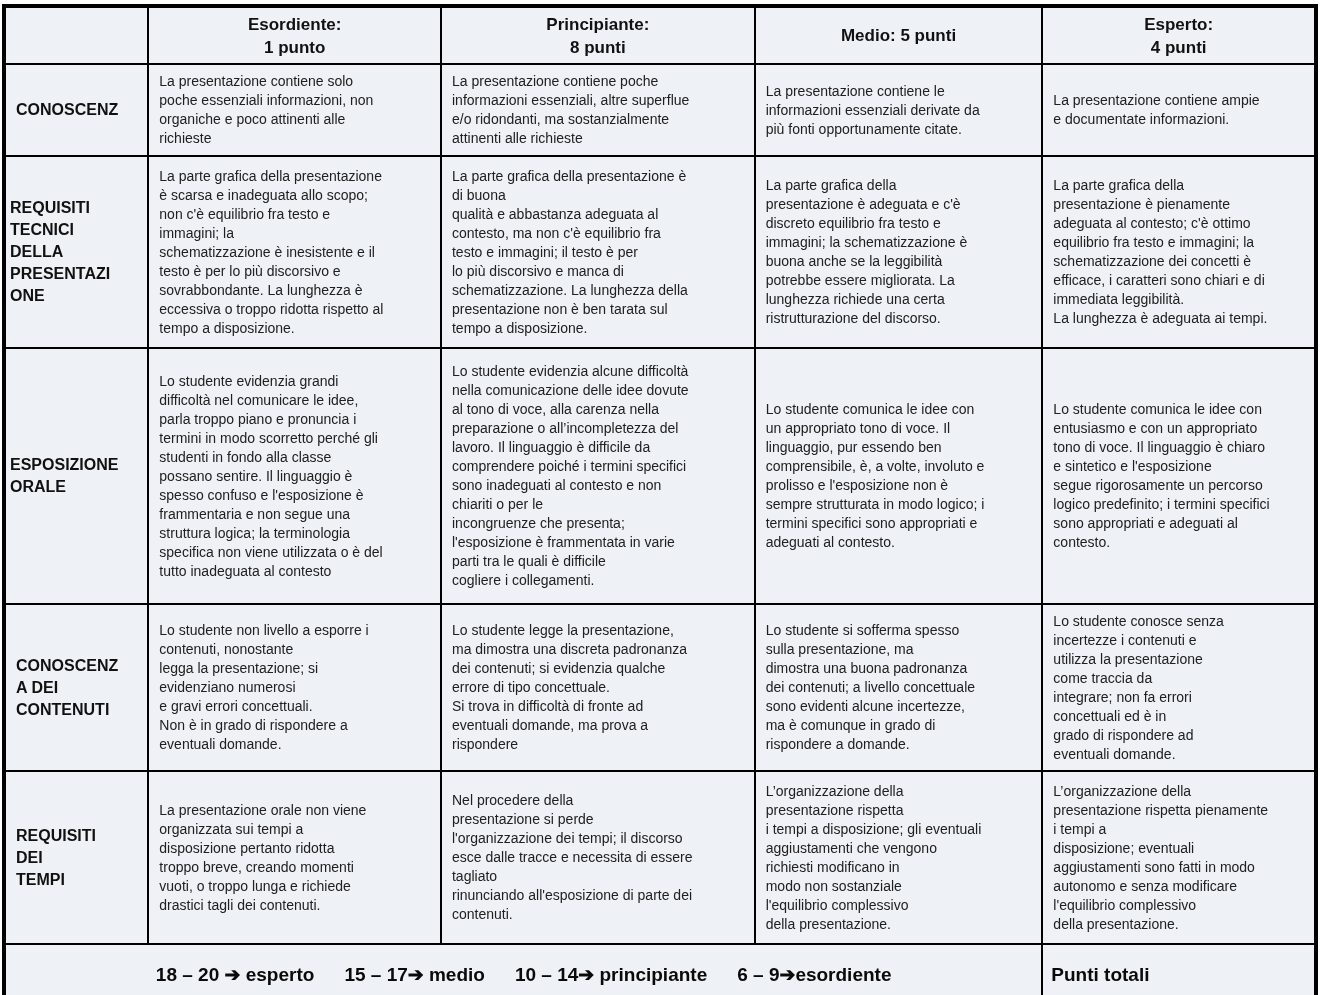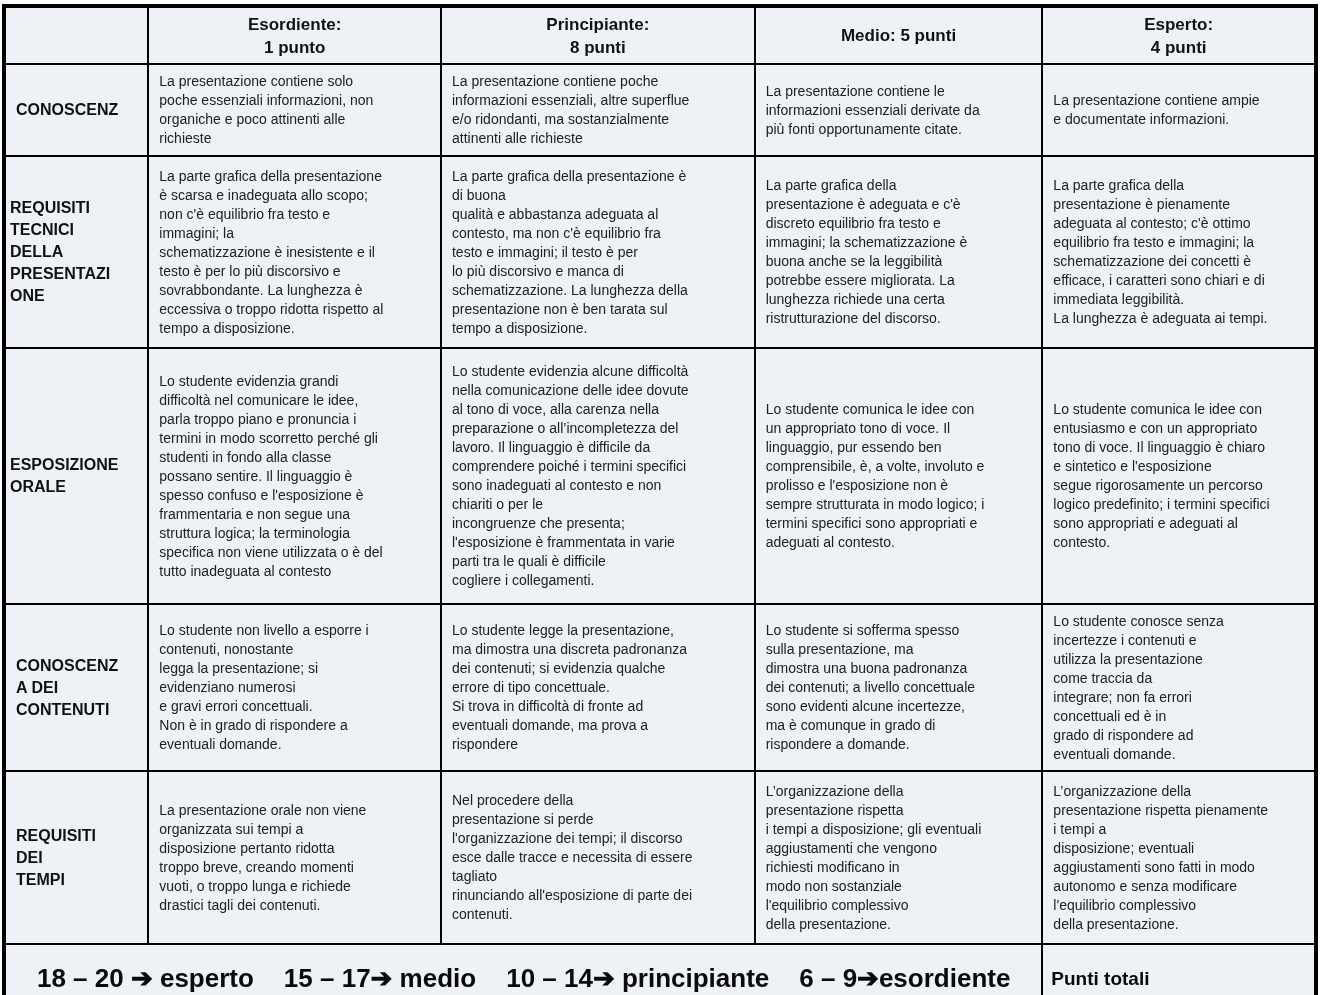--- a/index.html
+++ b/index.html
@@ -36,21 +36,21 @@
   th.lab-center{text-align:left;padding:4px 4px;}
   
   td.cell{
     font-size:14px;line-height:19px;text-align:left;
     padding:6px 5px 6px 10px;color:#202020;
   }
   
   td.scorecell{padding:0 4px;}
   .score-line{
     display:flex;justify-content:center;align-items:center;gap:30px;
-    font-size:26px;font-weight:bold;color:#0a0a0a;white-space:nowrap;
+    font-size:19px;font-weight:bold;color:#0a0a0a;white-space:nowrap;
   }
   td.totalcell{
     font-size:19px;font-weight:bold;padding:4px 8px;white-space:nowrap;color:#0a0a0a;
   }
 </style>
 </head>
 <body>
 
 <div class="page">
   <table class="rubric">

